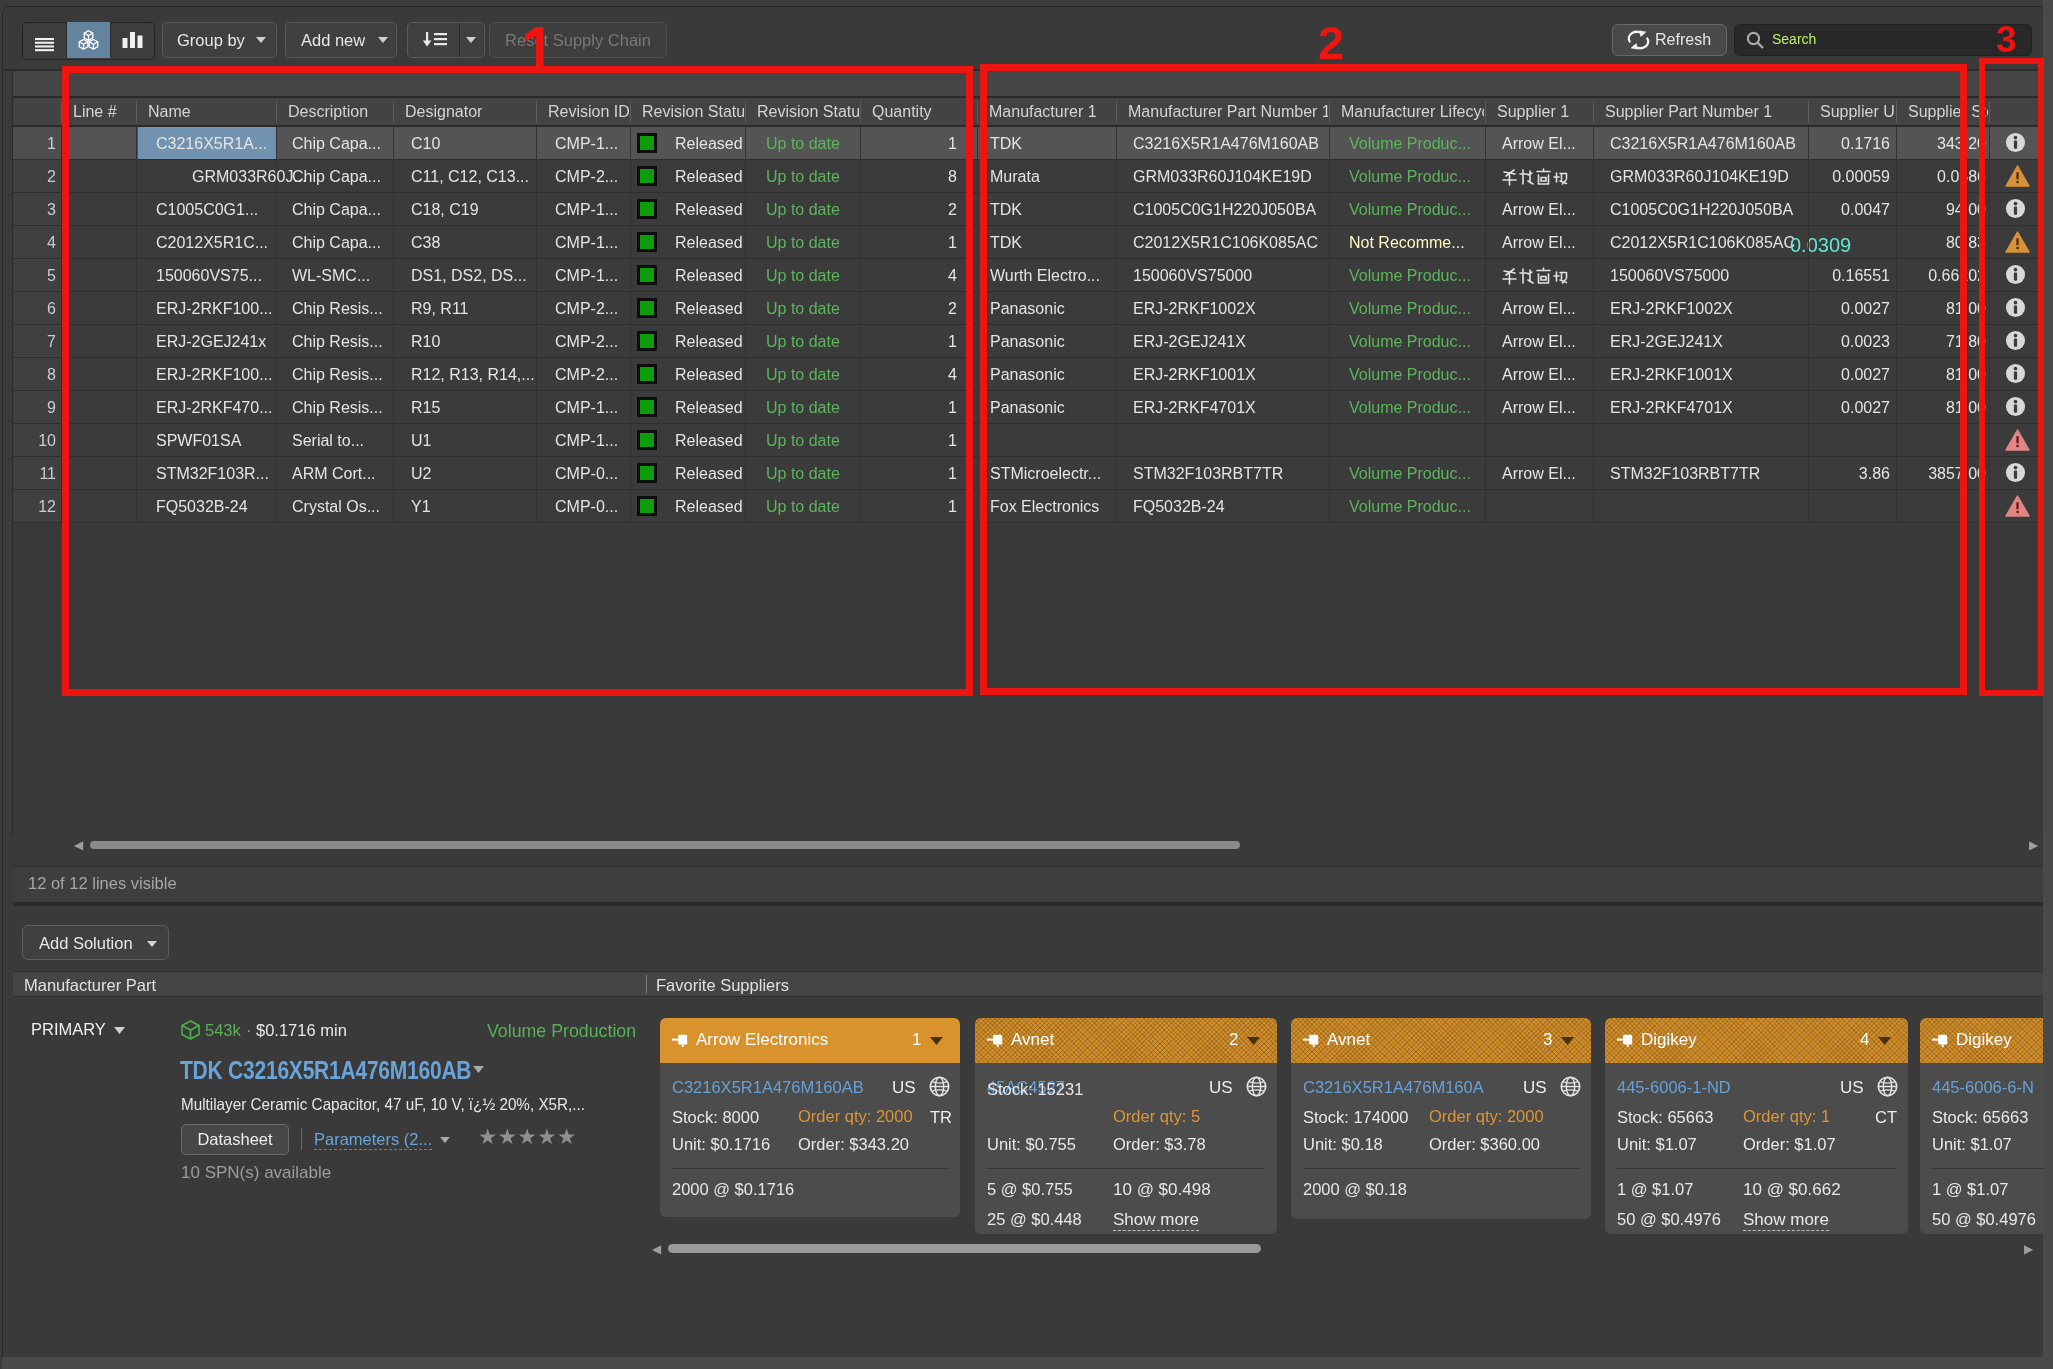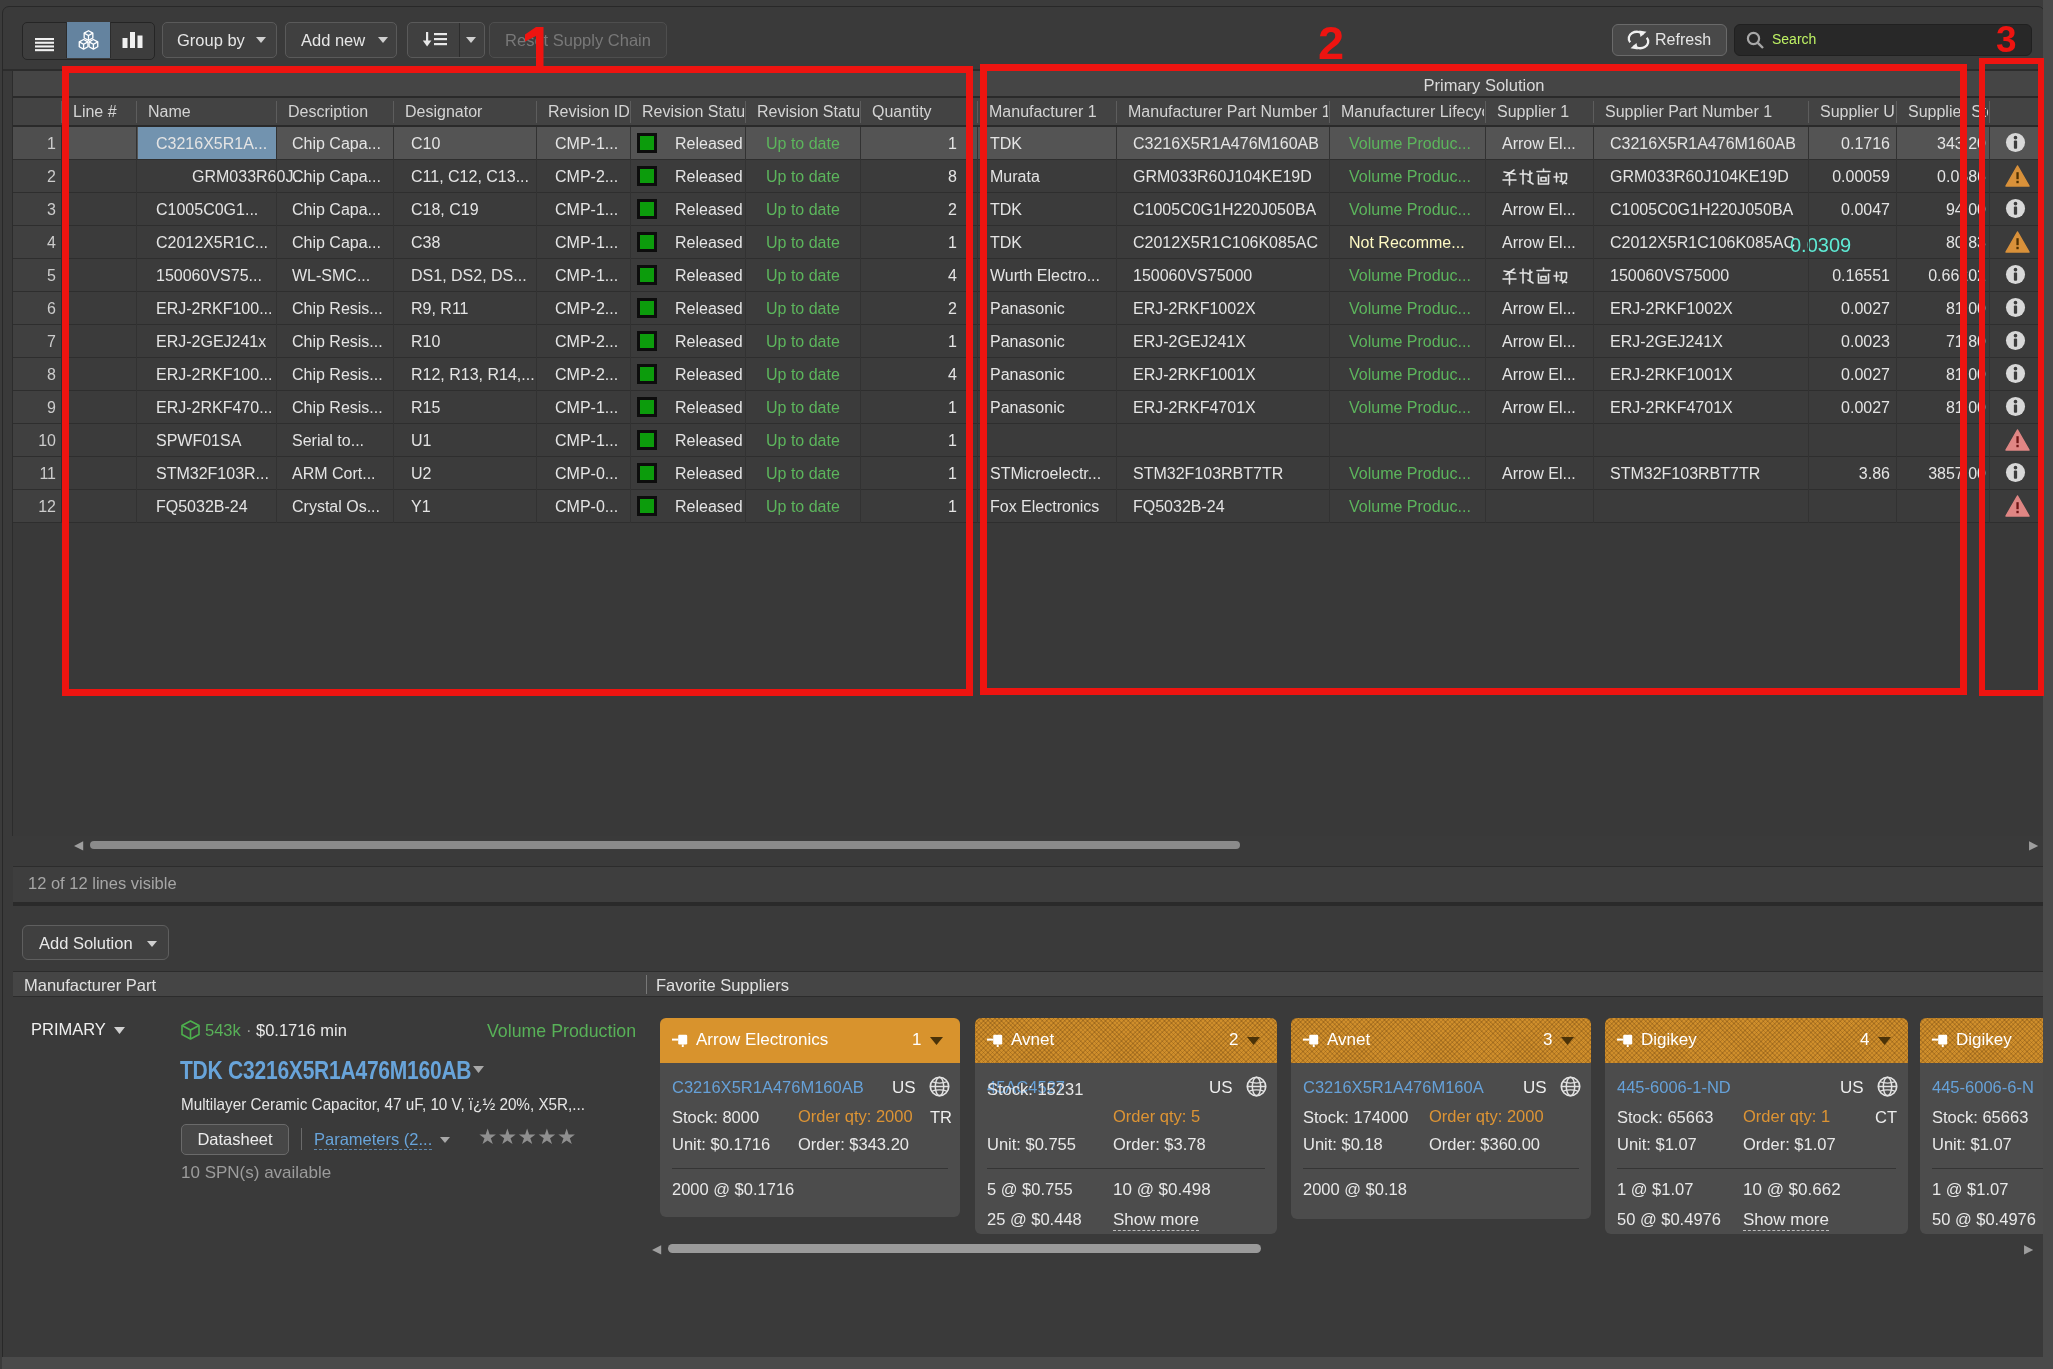--- a/index.html
+++ b/index.html
@@ -76,21 +76,20 @@
     <div style="position:absolute;left:1734px;top:24px;width:298px;height:32px;border:1px solid #202020;border-radius:6px;background:#282828;box-sizing:border-box;"></div>
     <div style="position:absolute;left:1746px;top:31px;">
       <svg width="19" height="19" viewBox="0 0 19 19">
         <circle cx="7.5" cy="7.5" r="5.6" fill="none" stroke="#a8a8a8" stroke-width="2.2"></circle>
         <line x1="11.8" y1="11.8" x2="17" y2="17" stroke="#a8a8a8" stroke-width="2.4"></line>
       </svg>
     </div>
     <div style="position:absolute;left:1772px;top:31px;color:#bef264;font-size:14px;">Search</div>
     <div style="position:absolute;left:3px;top:69px;width:2039px;height:2px;background:#2c2c2c;"></div>
     <div style="position:absolute;left:13px;top:71px;width:2030px;height:26px;background:#454545;"></div>
-    <div style="position:absolute;left:978px;top:76px;width:1012px;color:#dadada;font-size:16.5px;text-align:center;">Primary Solution</div>
     <div style="position:absolute;left:13px;top:96px;width:2030px;height:2px;background:#2a2a2a;"></div>
     <div style="position:absolute;left:13px;top:98px;width:2030px;height:28px;background:#434343;"></div>
     <div style="position:absolute;left:73px;top:103px;width:62px;height:19px;color:#d4d4d4;font-size:16px;overflow:hidden;white-space:nowrap;">Line #</div>
     <div style="position:absolute;left:148px;top:103px;width:127px;height:19px;color:#d4d4d4;font-size:16px;overflow:hidden;white-space:nowrap;">Name</div>
     <div style="position:absolute;left:288px;top:103px;width:104px;height:19px;color:#d4d4d4;font-size:16px;overflow:hidden;white-space:nowrap;">Description</div>
     <div style="position:absolute;left:405px;top:103px;width:130px;height:19px;color:#d4d4d4;font-size:16px;overflow:hidden;white-space:nowrap;">Designator</div>
     <div style="position:absolute;left:548px;top:103px;width:81px;height:19px;color:#d4d4d4;font-size:16px;overflow:hidden;white-space:nowrap;">Revision ID</div>
     <div style="position:absolute;left:642px;top:103px;width:102px;height:19px;color:#d4d4d4;font-size:16px;overflow:hidden;white-space:nowrap;">Revision Status</div>
     <div style="position:absolute;left:757px;top:103px;width:102px;height:19px;color:#d4d4d4;font-size:16px;overflow:hidden;white-space:nowrap;">Revision Status</div>
     <div style="position:absolute;left:872px;top:103px;width:104px;height:19px;color:#d4d4d4;font-size:16px;overflow:hidden;white-space:nowrap;">Quantity</div>

